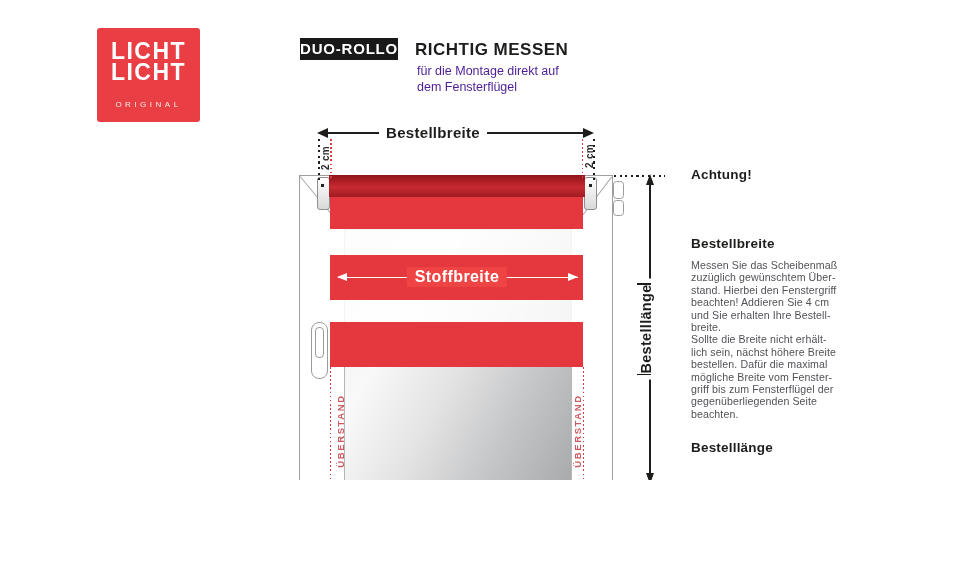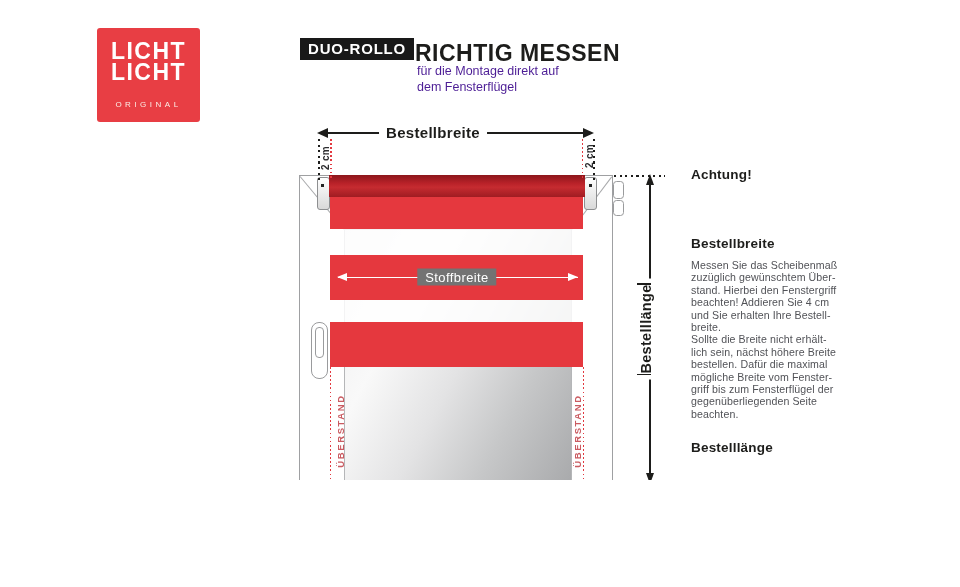--- a/index.html
+++ b/index.html
@@ -7,23 +7,23 @@
          font-family:"Liberation Sans",sans-serif;color:#1d1d1b;}
   .abs{position:absolute;}
 
   
   .logo{left:97px;top:28px;width:103px;height:94px;background:#e83e44;border-radius:3px;
         display:flex;flex-direction:column;align-items:center;justify-content:center;}
   .logo-line{color:#fff;font-weight:bold;font-size:23px;line-height:20.5px;letter-spacing:1.5px;}
   .logo-tag{color:#fbeee6;font-size:8px;letter-spacing:3.5px;margin-top:18px;}
 
   
-  .badge{left:300px;top:38px;height:22px;line-height:22px;padding:0 8px;background:#191919;
+  .badge{left:300px;top:38px;height:22px;line-height:22px;padding:0 0;background:#191919;
          color:#fff;font-weight:bold;font-size:15px;letter-spacing:0.8px;}
-  .title{left:415px;top:40px;font-size:23px;font-weight:bold;letter-spacing:0.5px;}
+  .title{left:415px;top:40px;font-size:17px;font-weight:bold;letter-spacing:0.5px;}
   .subtitle{left:417px;top:63px;font-size:12.5px;line-height:16px;color:#4c1d95;white-space:pre-line;}
 
   
   .win-frame{left:299px;top:175px;width:314px;height:353px;border:1.5px solid #9fa0a2;box-sizing:border-box;background:#fff;}
   .glass{left:344px;top:229px;width:228px;height:254px;border:1px solid #b5b6b8;box-sizing:border-box;
          background:linear-gradient(118deg,#ededee 0%,#f9f9f9 28%,#e3e3e4 52%,#c6c7c8 74%,#a9aaac 100%);}
   .bevel{height:1.3px;background:#a8a9ab;transform-origin:0 50%;}
   .bevel-tl{left:300px;top:176px;width:69px;transform:rotate(50.3deg);}
   .bevel-tr{left:572px;top:229px;width:66px;transform:rotate(-52.9deg);}
   .bevel-bl{left:300px;top:527px;width:63px;transform:rotate(-45.5deg);}
@@ -70,22 +70,22 @@
   .bb-line{left:322px;top:132.3px;width:268px;height:1.8px;background:#1d1d1b;}
   .tri{width:0;height:0;}
   .tri-bl{left:317px;top:128px;border-top:5px solid transparent;border-bottom:5px solid transparent;border-right:11px solid #1d1d1b;}
   .tri-br{left:583px;top:128px;border-top:5px solid transparent;border-bottom:5px solid transparent;border-left:11px solid #1d1d1b;}
   .bb-label{left:433px;top:132px;transform:translate(-50%,-50%);background:#fff;padding:1px 7px;
             font-size:15px;font-weight:bold;letter-spacing:0.3px;white-space:nowrap;}
 
   .sb-line{left:338px;top:276.6px;width:240px;height:1.6px;background:#fff;}
   .tri-sl{left:337px;top:273px;border-top:4.5px solid transparent;border-bottom:4.5px solid transparent;border-right:10px solid #fff;}
   .tri-sr{left:568px;top:273px;border-top:4.5px solid transparent;border-bottom:4.5px solid transparent;border-left:10px solid #fff;}
-  .sb-label{left:457px;top:277px;transform:translate(-50%,-50%);background:#737373;color:#fff;padding:1px 8px;
-            font-size:13px;font-weight:normal;letter-spacing:0.4px;white-space:nowrap;}
+  .sb-label{left:457px;top:277px;transform:translate(-50%,-50%);background:#ef4444;color:#fff;padding:1px 8px;
+            font-size:16px;font-weight:bold;letter-spacing:0.4px;white-space:nowrap;}
 
   .tri-up{left:645.5px;top:174px;border-left:4.5px solid transparent;border-right:4.5px solid transparent;border-bottom:11px solid #1d1d1b;}
   .tri-dn{left:645.5px;top:473px;border-left:4.5px solid transparent;border-right:4.5px solid transparent;border-top:11px solid #1d1d1b;}
   .bl-line-t{left:649.2px;top:183px;width:1.8px;height:101px;background:#1d1d1b;}
   .bl-line-b{left:649.2px;top:375px;width:1.8px;height:101px;background:#1d1d1b;}
   .bl-label{left:646px;top:329px;transform:translate(-50%,-50%) rotate(-90deg);background:#fff;padding:2px 6px;
             font-size:14.5px;font-weight:bold;letter-spacing:0.3px;white-space:nowrap;}
   .bl-tick{width:13.5px;height:1.6px;background:#1d1d1b;}
   .bl-tick-t{left:637px;top:283.4px;}
   .bl-tick-b{left:637px;top:373.8px;}

